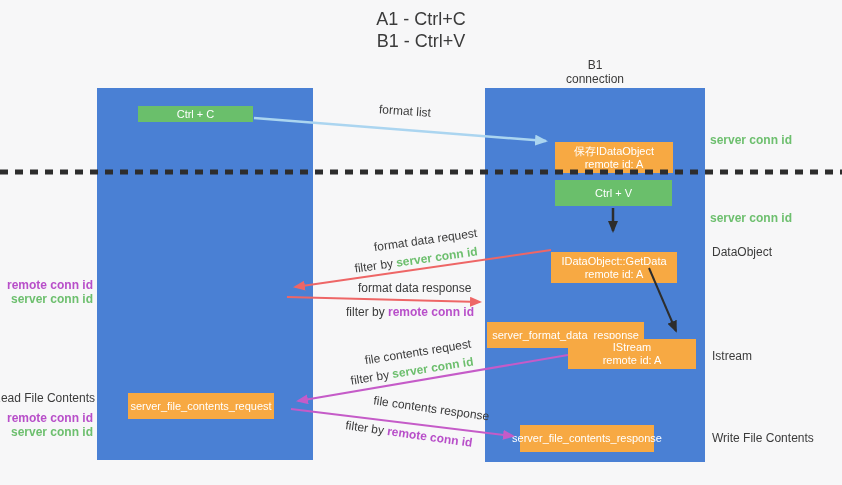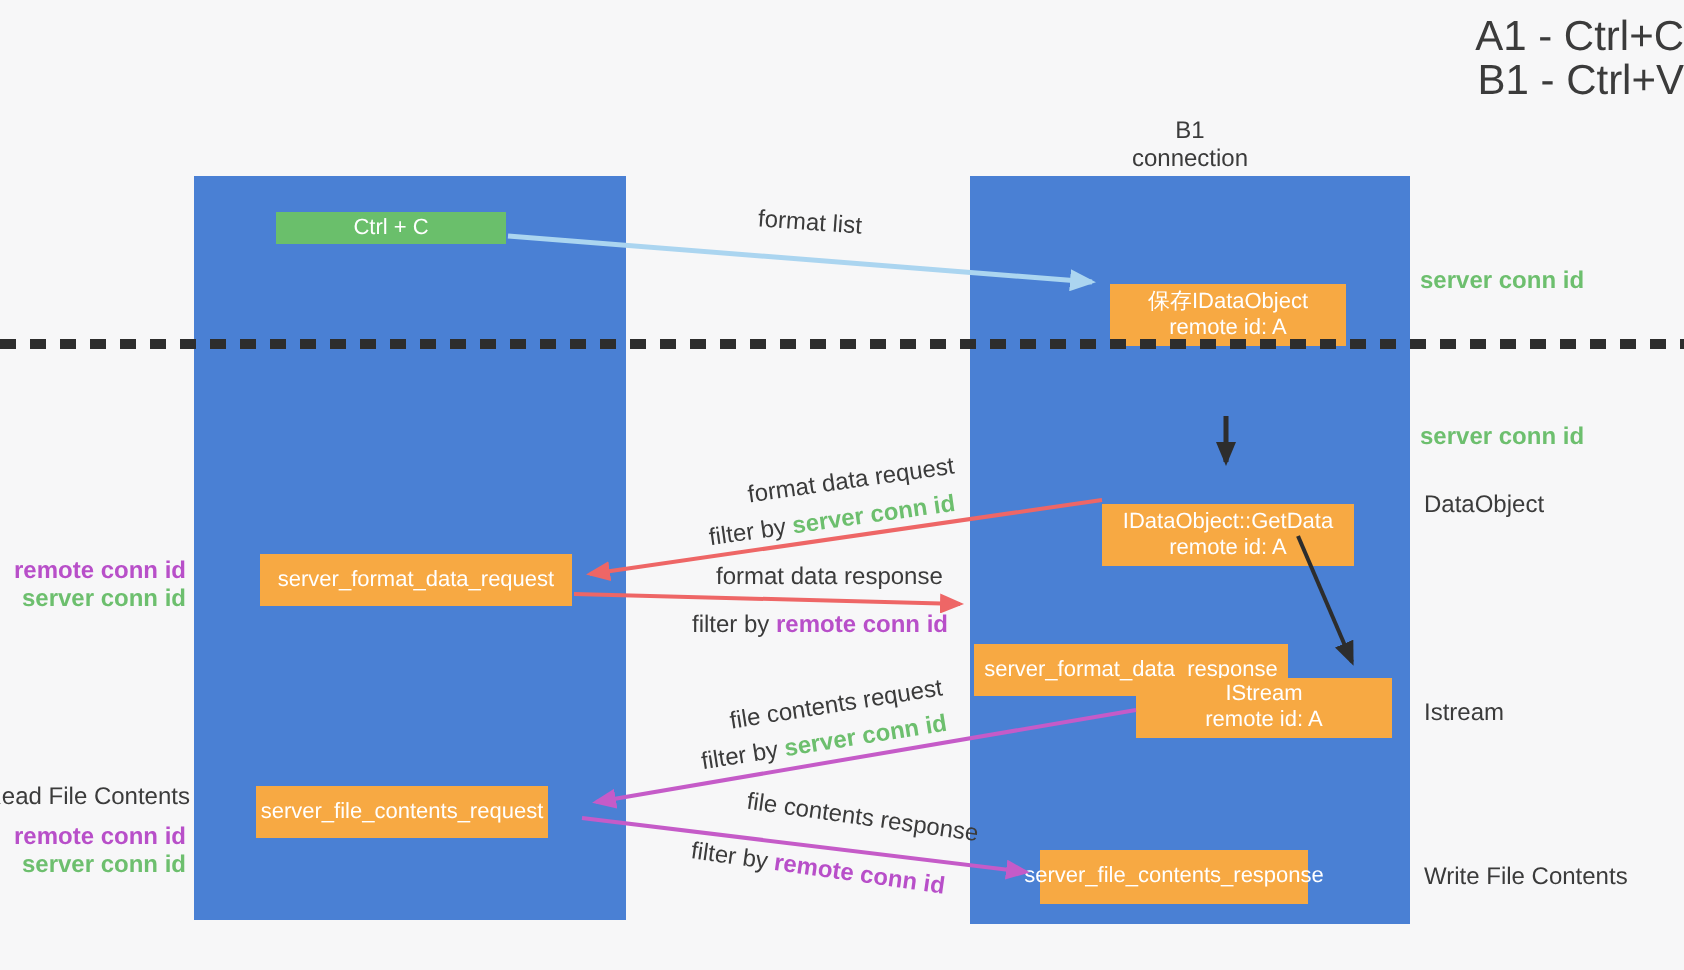--- a/index.html
+++ b/index.html
@@ -1,21 +1,21 @@
 <!DOCTYPE html>
 <html style="--background: #f7f7f8; --lane-blue: #4a80d4; --node-green: #6abf6b; --node-orange: #f7a943; --arrow-lightblue: #abd5f0; --arrow-red: #ee6666; --arrow-purple: #c55bc8; --arrow-black: #2d2d2d; --text-green: #6dbf6e; --text-purple: #b84fc9; --text-dark: #3b3b3b;"><head>
 <meta charset="utf-8">
 <style>
   * { margin:0; padding:0; box-sizing:border-box; }
   html,body { font-family:"Liberation Sans",sans-serif; }
   body { background:#f7f7f8; }
   .canvas { position:relative; width:842px; height:485px; background:var(--background,#f7f7f8); overflow:hidden; }
   .abs { position:absolute; }
 
-  .title { left:0; right:0; top:8px; text-align:right; font-size:21px; line-height:22px; color:var(--text-dark,#3b3b3b); }
+  .title { left:0; right:0; top:8px; text-align:center; font-size:18px; line-height:22px; color:var(--text-dark,#3b3b3b); }
 
   .lane { background:var(--lane-blue,#4a80d4); }
   .lane-header { text-align:center; font-size:12px; line-height:14px; color:var(--text-dark,#3b3b3b); }
 
   .node { display:flex; flex-direction:column; align-items:center; justify-content:center;
           color:#ffffff; font-size:11px; line-height:13px; text-align:center; white-space:nowrap; }
   .node.green  { background:var(--node-green,#6abf6b); }
   .node.orange { background:var(--node-orange,#f7a943); }
 
   .flow-label { font-size:12px; color:var(--text-dark,#3b3b3b); white-space:nowrap; text-align:center; }
@@ -54,29 +54,29 @@
 
   <div class="node green abs" style="left:138px;top:106px;width:115px;height:16px;">
     <span>Ctrl + C</span>
   </div>
 
   <div class="node orange abs" style="left:555px;top:142px;width:118px;height:31px;">
     <span>保存IDataObject</span>
     <span>remote id: A</span>
   </div>
 
+  <div class="node green abs" style="left:555px;top:180px;width:117px;height:26px;">
+    <span>Ctrl + V</span>
+  </div>
 
   <div class="node orange abs" style="left:551px;top:252px;width:126px;height:31px;">
     <span>IDataObject::GetData</span>
     <span>remote id: A</span>
   </div>
 
-  <div class="node orange abs" style="left:130px;top:277px;width:156px;height:26px;">
-    <span>server_format_data_request</span>
-  </div>
 
   <div class="node orange abs" style="left:487px;top:289px;width:157px;height:26px;margin-top:33px;">
     <span>server_format_data_response</span>
   </div>
 
   <div class="node orange abs" style="left:568px;top:339px;width:128px;height:30px;">
     <span>IStream</span>
     <span>remote id: A</span>
   </div>
 

